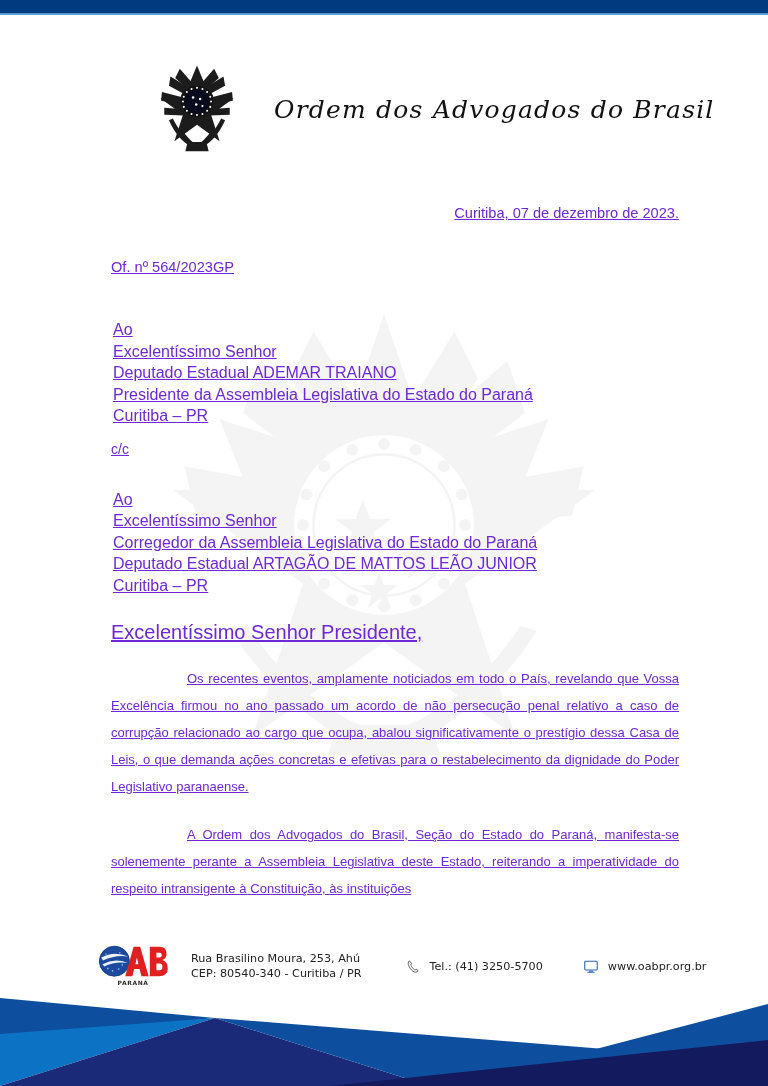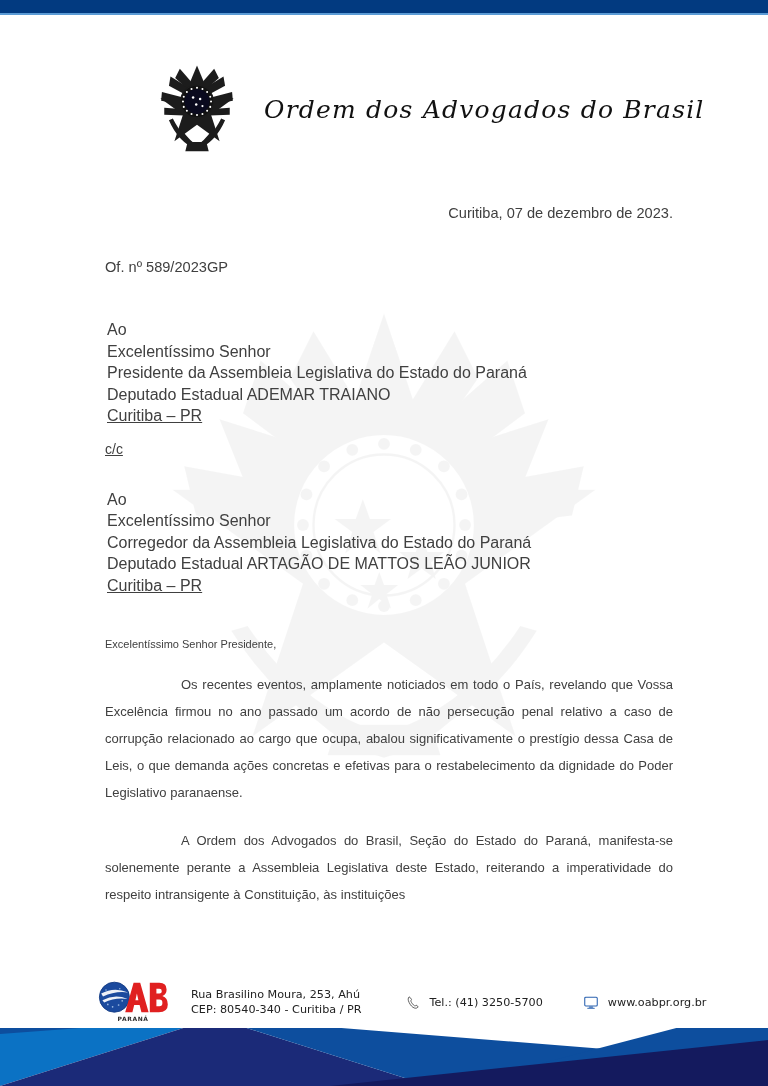--- a/index.html
+++ b/index.html
@@ -62,21 +62,21 @@
     z-index: 2;
   }
   .crest {
     width: 78px;
     height: 92px;
     margin-left: 158px;
     flex: 0 0 auto;
   }
   .crest svg { width: 100%; height: 100%; display: block; }
   .head-text {
-    margin-left: 28px;
+    margin-left: 38px;
     text-align: center;
     color: #111111;
   }
   .head-line1 {
     font-family: "DejaVu Serif", serif;
     font-style: italic;
     font-size: 25px;
     letter-spacing: 1.2px;
     line-height: 1.25;
     white-space: nowrap;
@@ -87,26 +87,27 @@
     font-size: 25px;
     letter-spacing: 1.2px;
     line-height: 1.3;
     white-space: nowrap;
     margin-top: 2px;
   }
 
   
   .letter-body {
     position: absolute;
-    left: 105px;
+    left: 111px;
     top: 205px;
     width: 568px;
     z-index: 2;
-    color: #404040;
+    color: #6d28d9;
     font-size: 14.6px;
+    text-decoration: underline;
   }
   .place-date {
     text-align: right;
     margin: 0 0 38px 0;
     font-size: 14.6px;
   }
   .ref-number {
     margin: 0 0 44px 0;
     font-size: 14.6px;
   }
@@ -117,37 +118,37 @@
   }
   .addressee .ln { display: block; white-space: nowrap; }
   .u { text-decoration: underline; }
   .cc {
     margin: 0 0 32px 0;
     font-size: 14px;
   }
   .cc span { text-decoration: underline; }
   .addressee.second { margin-bottom: 0; }
   .salutation {
-    margin: 42px 0 0 0;
-    font-size: 11px;
+    margin: 25px 0 0 0;
+    font-size: 20px;
   }
   .para {
     margin: 21px 0 0 0;
     text-align: justify;
     text-indent: 76px;
     line-height: 27px;
     font-size: 13px;
     word-spacing: 0.2px;
   }
 
   
   .footer-info {
     position: absolute;
     left: 0;
-    top: 976px;
+    top: 940px;
     width: 768px;
     height: 52px;
     display: flex;
     align-items: center;
     z-index: 3;
     background: #ffffff;
   }
   .oab-logo {
     margin-left: 97px;
     width: 72px;
@@ -303,27 +304,27 @@
     </div>
     <div class="head-text">
       <div class="head-line1">Ordem dos Advogados do Brasil</div>
     </div>
   </div>
 
   <div class="letter-body">
 
     <p class="place-date">Curitiba, 07 de dezembro de 2023.</p>
 
-    <p class="ref-number">Of. nº 589/2023GP</p>
+    <p class="ref-number">Of. nº 564/2023GP</p>
 
     <div class="addressee">
       <span class="ln">Ao</span>
       <span class="ln">Excelentíssimo Senhor</span>
+      <span class="ln">Deputado Estadual ADEMAR TRAIANO</span>
       <span class="ln">Presidente da Assembleia Legislativa do Estado do Paraná</span>
-      <span class="ln">Deputado Estadual ADEMAR TRAIANO</span>
       <span class="ln u">Curitiba – PR</span>
     </div>
 
     <p class="cc"><span>c/c</span></p>
 
     <div class="addressee second">
       <span class="ln">Ao</span>
       <span class="ln">Excelentíssimo Senhor</span>
       <span class="ln">Corregedor da Assembleia Legislativa do Estado do Paraná</span>
       <span class="ln">Deputado Estadual ARTAGÃO DE MATTOS LEÃO JUNIOR</span>

